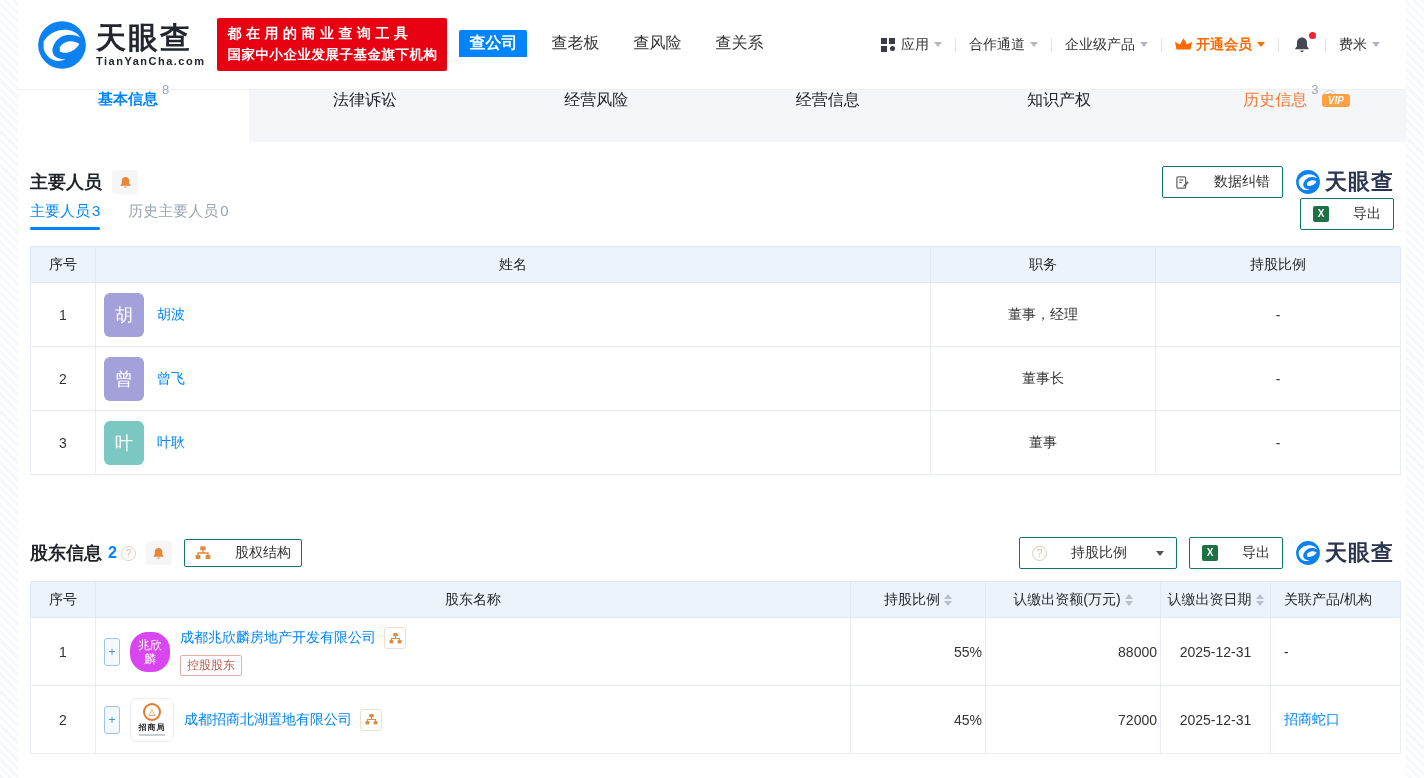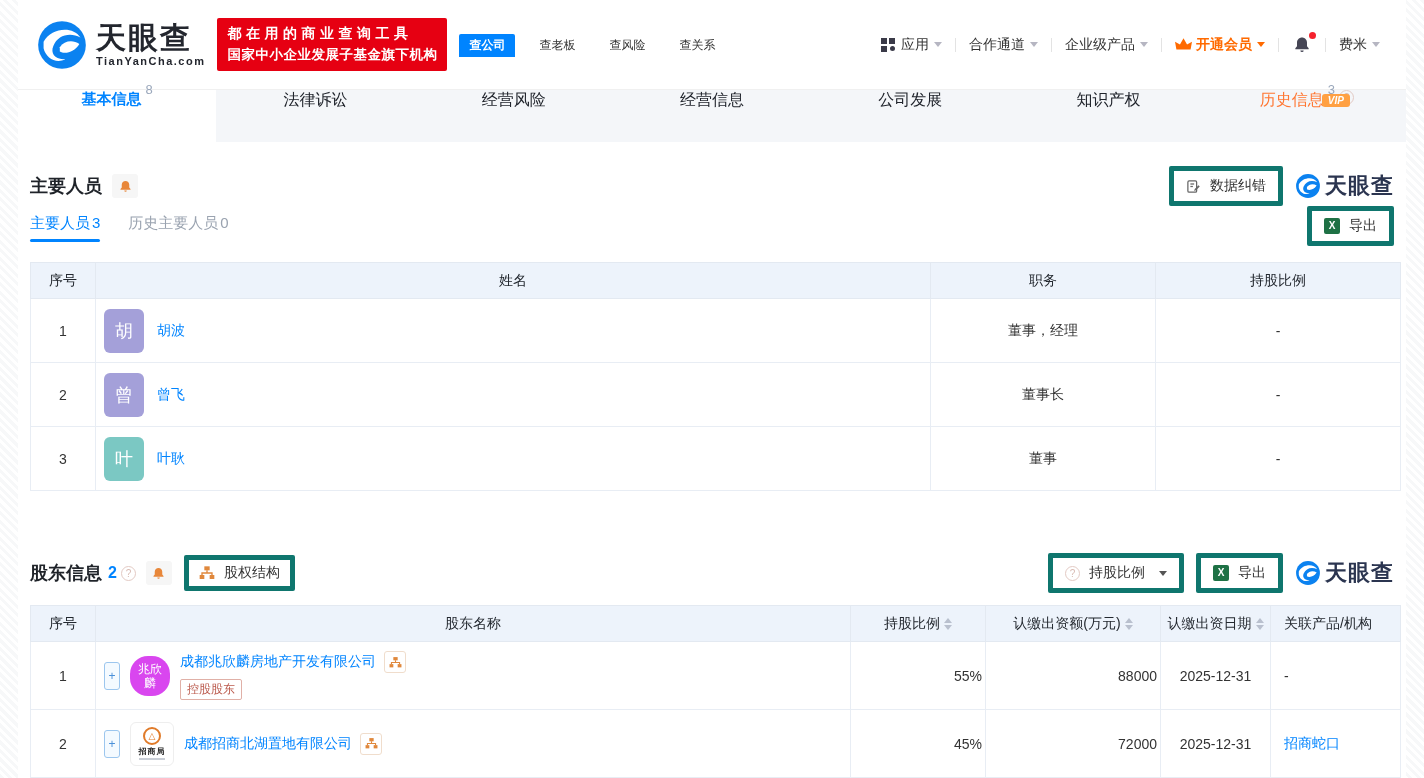--- a/index.html
+++ b/index.html
@@ -19,21 +19,21 @@
   .logo-icon svg { display:block; }
   .logo-text { margin-left:8px; }
   .logo-cn { font-size:30px; font-weight:bold; color:#23262e; letter-spacing:2px; line-height:30px;}
   .logo-domain { font-size:11px; color:#23262e; letter-spacing:1.5px; margin-top:2px; font-weight:bold;}
   .banner { background:#e60012; color:#fff; margin-left:12px; padding:7px 10px; border-radius:2px; }
   .banner-l1 { font-size:14px; font-weight:bold; letter-spacing:4.5px; white-space:nowrap;}
   .banner-l2 { font-size:13.5px; font-weight:bold; letter-spacing:0.5px; white-space:nowrap; margin-top:3px;}
 
   .search-block { margin-left:12px; width:452px; position:relative; }
   .search-tabs { display:flex; align-items:flex-end; height:24px; }
-  .search-tab { font-size:12px; color:#333; padding:3px 10px; cursor:pointer; margin-right:14px;}
+  .search-tab { font-size:16px; color:#333; padding:3px 10px; cursor:pointer; margin-right:14px;}
   .search-tab.active { background:#0084ff; color:#fff; border-radius:2px 2px 0 0; font-weight:bold;}
   .search-row { display:flex; }
   .search-input-wrap { position:relative; flex:1; }
   .search-input { width:100%; height:35px; border:1px solid #b9d2ec; border-right:none; padding:0 34px 0 10px; font-size:15px; color:#333; outline:none; font-family:inherit;}
   .clear-icon { position:absolute; right:10px; top:9px; width:17px; height:17px; border-radius:50%; background:#e4cdc6; color:#fff; font-size:12px; line-height:17px; text-align:center; cursor:pointer;}
   .search-btn { width:80px; height:35px; background:#0084ff; color:#fff; font-size:15px; border:none; cursor:pointer; font-family:inherit;}
 
   .topnav { margin-left:auto; margin-right:26px; display:flex; align-items:center; font-size:14px; color:#333;}
   .topnav .sep { width:1px; height:14px; background:#e3e3e3; margin:0 13px;}
   .nav-item { display:flex; align-items:center; cursor:pointer; white-space:nowrap;}
@@ -56,21 +56,21 @@
   .vip-badge { position:absolute; top:4px; right:56px; background:#ffa042; color:#fff; font-size:10px; font-style:italic; font-weight:bold; padding:1px 6px; border-radius:3px;}
   .qmark { display:inline-block; width:15px; height:15px; border:1px solid #e3cac4; border-radius:50%; color:#d8bab2; font-size:10px; line-height:14px; text-align:center; margin-left:4px;}
 
   
   .content { padding:0 12px; }
   .section-head { display:flex; align-items:center; margin-top:24px; }
   .section-title { font-size:18px; font-weight:bold; color:#1f2329; }
   .count-blue { color:#0084ff; font-size:16px; font-weight:bold; margin-left:6px;}
   .bell-box { width:26px; height:24px; background:#f6f6f6; border-radius:3px; display:flex; align-items:center; justify-content:center; margin-left:10px; cursor:pointer;}
   .head-right { margin-left:auto; display:flex; align-items:center; gap:12px;}
-  .btn { display:flex; align-items:center; gap:9px; border:5px solid #0f766e; background:#fff; border-radius:2px; padding:6px 12px; font-size:14px; color:#333; cursor:pointer; font-family:inherit;}
+  .btn { display:flex; align-items:center; gap:24px; border:1px solid #0f766e; background:#fff; border-radius:2px; padding:6px 12px; font-size:14px; color:#333; cursor:pointer; font-family:inherit;}
   .watermark { display:flex; align-items:center; gap:4px; }
   .watermark .wm-text { font-size:22px; font-weight:bold; color:#2b3550; letter-spacing:1px;}
   .excel-ic { width:16px; height:16px; background:#1e7145; color:#fff; font-size:10px; font-weight:bold; text-align:center; line-height:16px; border-radius:2px;}
 
   .subtabs { display:flex; align-items:center; }
   .subtab { font-size:15px; margin-right:28px; cursor:pointer; padding-bottom:9px; position:relative; color:#9aa3b0;}
   .subtab.active { color:#0084ff; }
   .subtab.active::after { content:""; position:absolute; left:0; right:0; bottom:0; height:3px; background:#0084ff; border-radius:2px;}
   .subtab .stc { margin-left:2px; }
   .subtabs .head-right { margin-bottom:4px;}
@@ -192,23 +192,20 @@
       <span class="cnt">8</span>
     </div>
     <div class="main-tab">
       <span class="lbl">法律诉讼</span>
     </div>
     <div class="main-tab">
       <span class="lbl">经营风险</span>
     </div>
     <div class="main-tab">
       <span class="lbl">经营信息</span>
-    </div>
-    <div class="main-tab">
-      <span class="lbl">公司发展</span>
     </div>
     <div class="main-tab">
       <span class="lbl">知识产权</span>
     </div>
     <div class="main-tab history">
       <span class="vip-badge">VIP</span>
       <span class="lbl">历史信息</span>
       <span class="cnt">3</span>
       <span class="qmark">?</span>
     </div>

